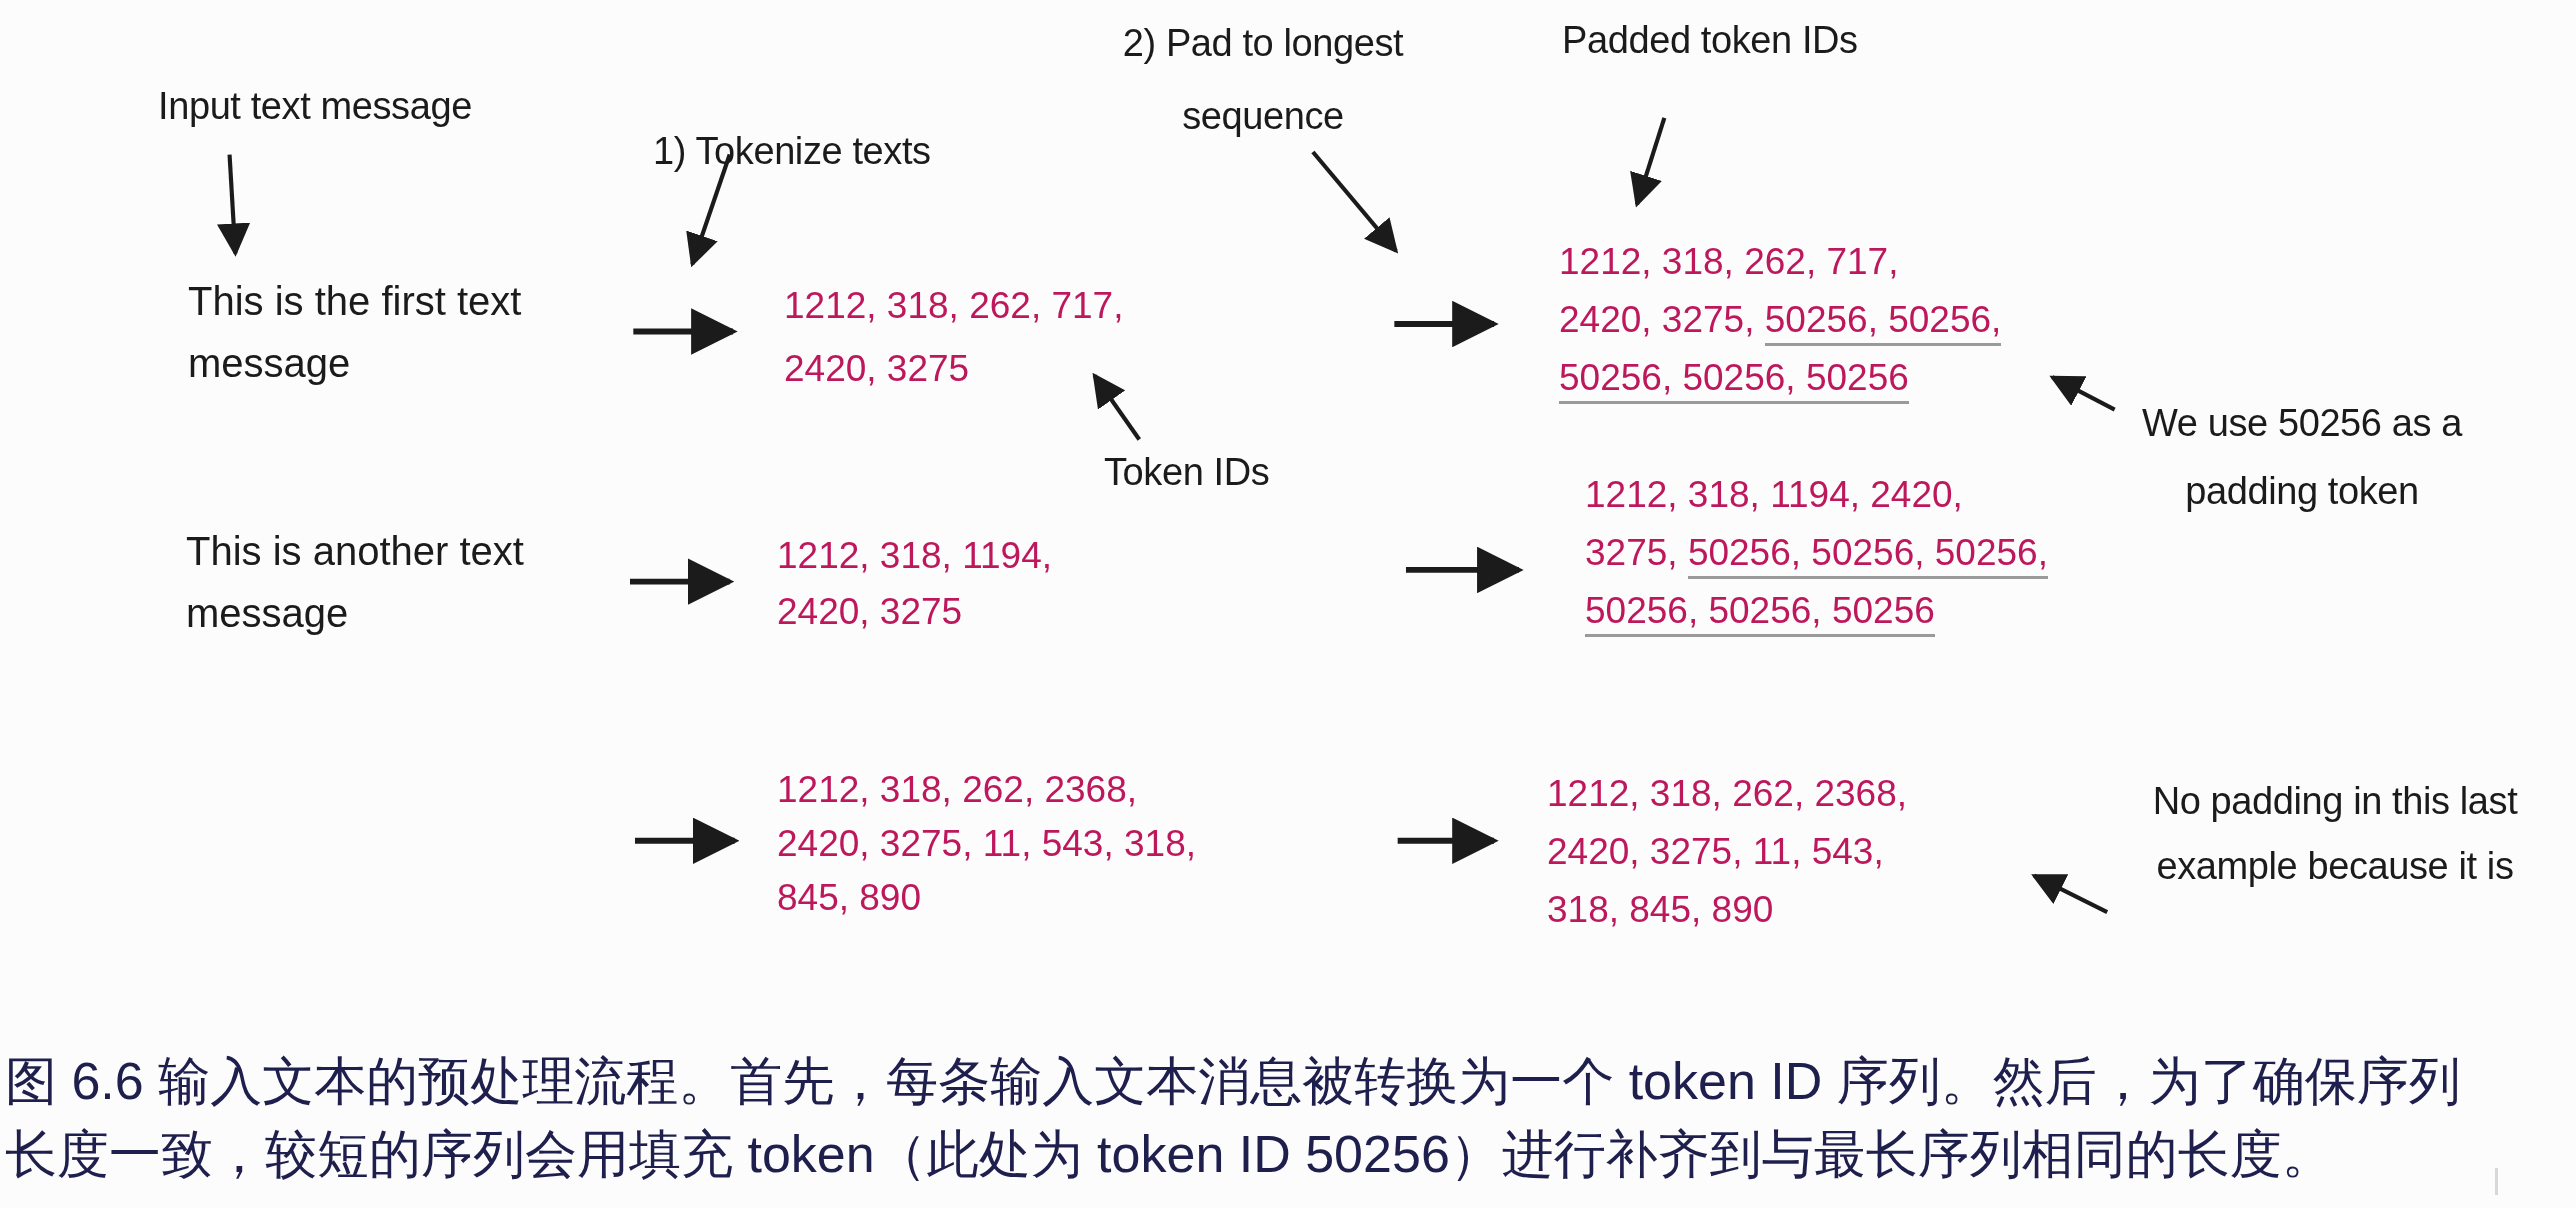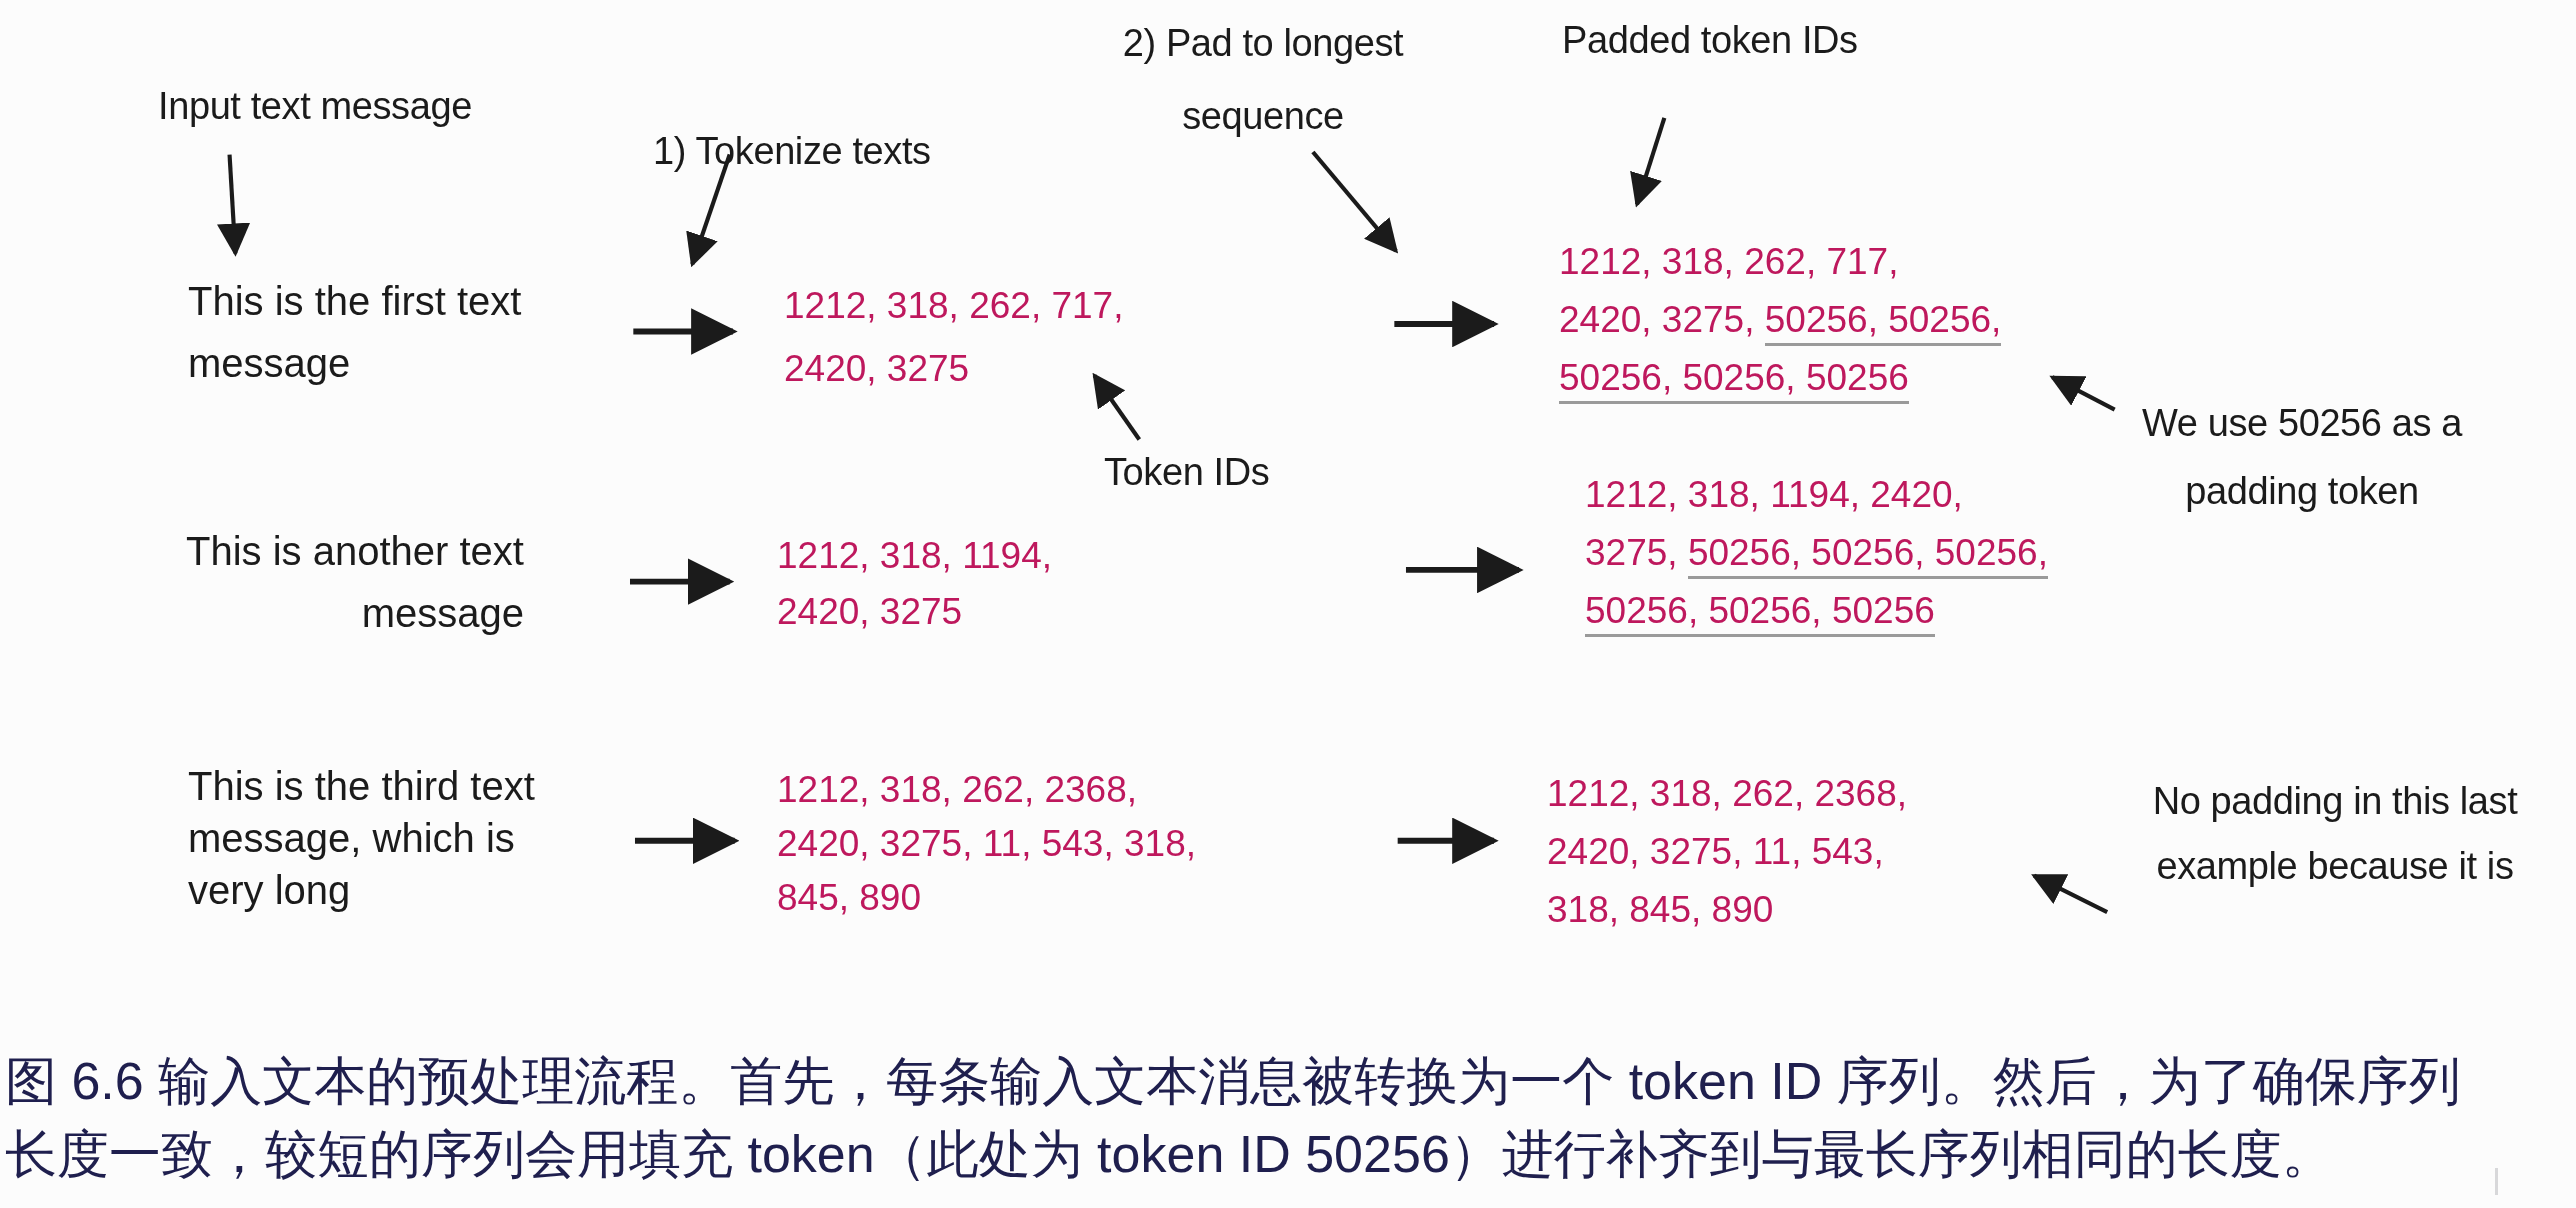--- a/index.html
+++ b/index.html
@@ -37,21 +37,21 @@
   .lbl-no-padding{left:2119px;top:769px;width:432px;line-height:65px;}
 
   
   .msg{
     position:absolute;
     font-size:40px;
     color:var(--ink);
     white-space:nowrap;
   }
   .msg-1{left:188px;top:270px;line-height:62px;}
-  .msg-2{left:186px;top:520px;line-height:62px;text-align:right;}
+  .msg-2{left:186px;top:520px;line-height:62px;}
   .msg-3{left:188px;top:760px;line-height:52px;}
 
   
   .tok{
     position:absolute;
     font-family:Liberation Sans, sans-serif;
     font-size:37px;
     color:#be185d;
     white-space:nowrap;
   }
@@ -135,25 +135,20 @@
   <div class="tok tok-2">
     <div>1212, 318, 1194,</div>
     <div>2420, 3275</div>
   </div>
   <div class="tok pad-2">
     <div><span>1212, 318, 1194, 2420,</span></div>
     <div><span>3275, </span><span class="u">50256, 50256, 50256,</span></div>
     <div><span class="u">50256, 50256, 50256</span></div>
   </div>
 
-  <div class="msg msg-3">
-    <div>This is the third text</div>
-    <div>message, which is</div>
-    <div>very long</div>
-  </div>
   <div class="tok tok-3">
     <div>1212, 318, 262, 2368,</div>
     <div>2420, 3275, 11, 543, 318,</div>
     <div>845, 890</div>
   </div>
   <div class="tok pad-3">
     <div>1212, 318, 262, 2368,</div>
     <div>2420, 3275, 11, 543,</div>
     <div>318, 845, 890</div>
   </div>

